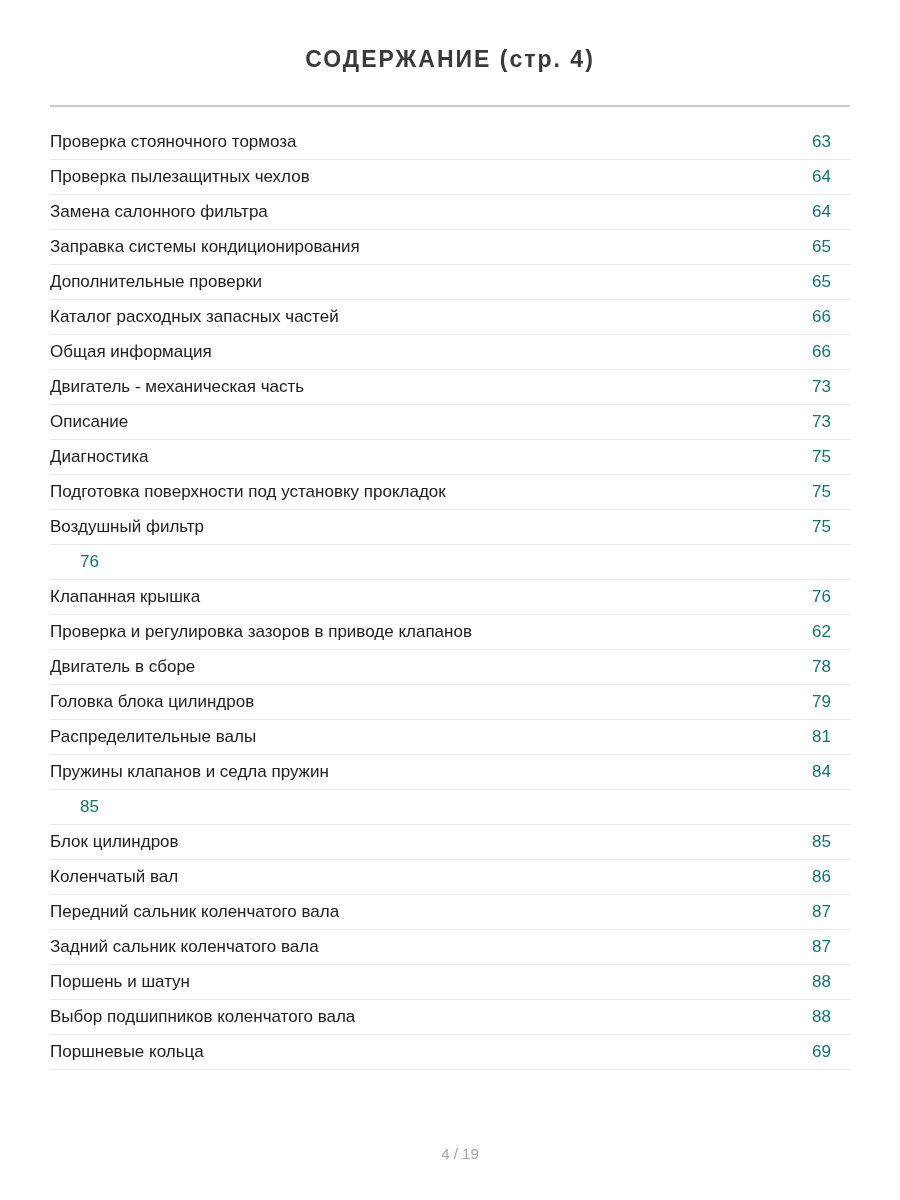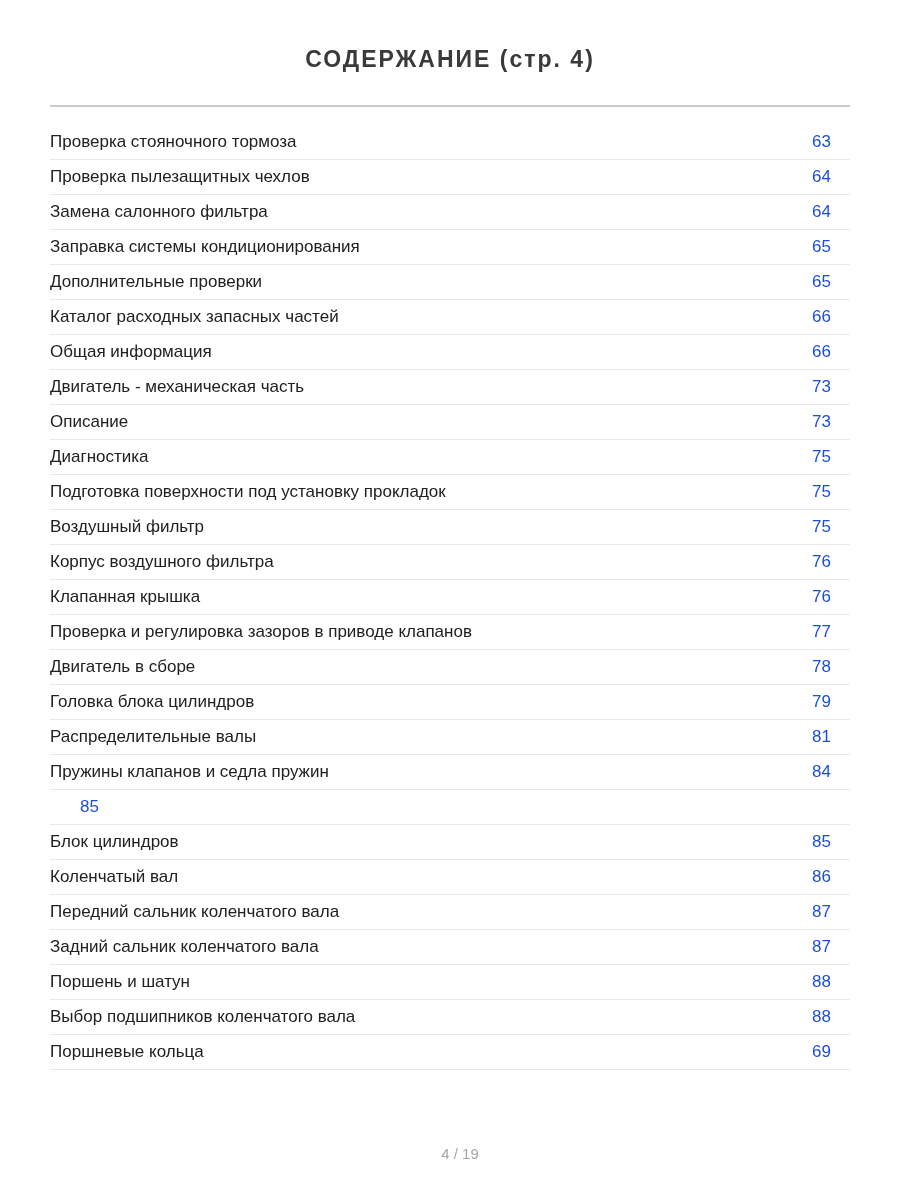--- a/index.html
+++ b/index.html
@@ -42,21 +42,21 @@
     padding: 5px 0;
     border-bottom: 1px solid #e8e8e8;
     font-size: 17px;
     line-height: 24px;
   }
   .toc-label {
     color: #212123;
     max-width: 730px;
   }
   .toc-page {
-    color: #1d4ed8;
+    color: #0f766e;
     flex-shrink: 0;
     padding-left: 30px;
     padding-right: 19px;
   }
   .page-footer {
     position: absolute;
     left: 0;
     right: 0;
     bottom: 38px;
     text-align: center;
@@ -116,30 +116,29 @@
       </div>
       <div class="toc-row">
         <span class="toc-label">Подготовка поверхности под установку прокладок</span>
         <span class="toc-page">75</span>
       </div>
       <div class="toc-row">
         <span class="toc-label">Воздушный фильтр</span>
         <span class="toc-page">75</span>
       </div>
       <div class="toc-row">
-        <span class="toc-label">Корпус воздушного фильтра</span>
         <span class="toc-page">76</span>
       </div>
       <div class="toc-row">
         <span class="toc-label">Клапанная крышка</span>
         <span class="toc-page">76</span>
       </div>
       <div class="toc-row">
         <span class="toc-label">Проверка и регулировка зазоров в приводе клапанов</span>
-        <span class="toc-page">77</span>
+        <span class="toc-page">62</span>
       </div>
       <div class="toc-row">
         <span class="toc-label">Двигатель в сборе</span>
         <span class="toc-page">78</span>
       </div>
       <div class="toc-row">
         <span class="toc-label">Головка блока цилиндров</span>
         <span class="toc-page">79</span>
       </div>
       <div class="toc-row">

